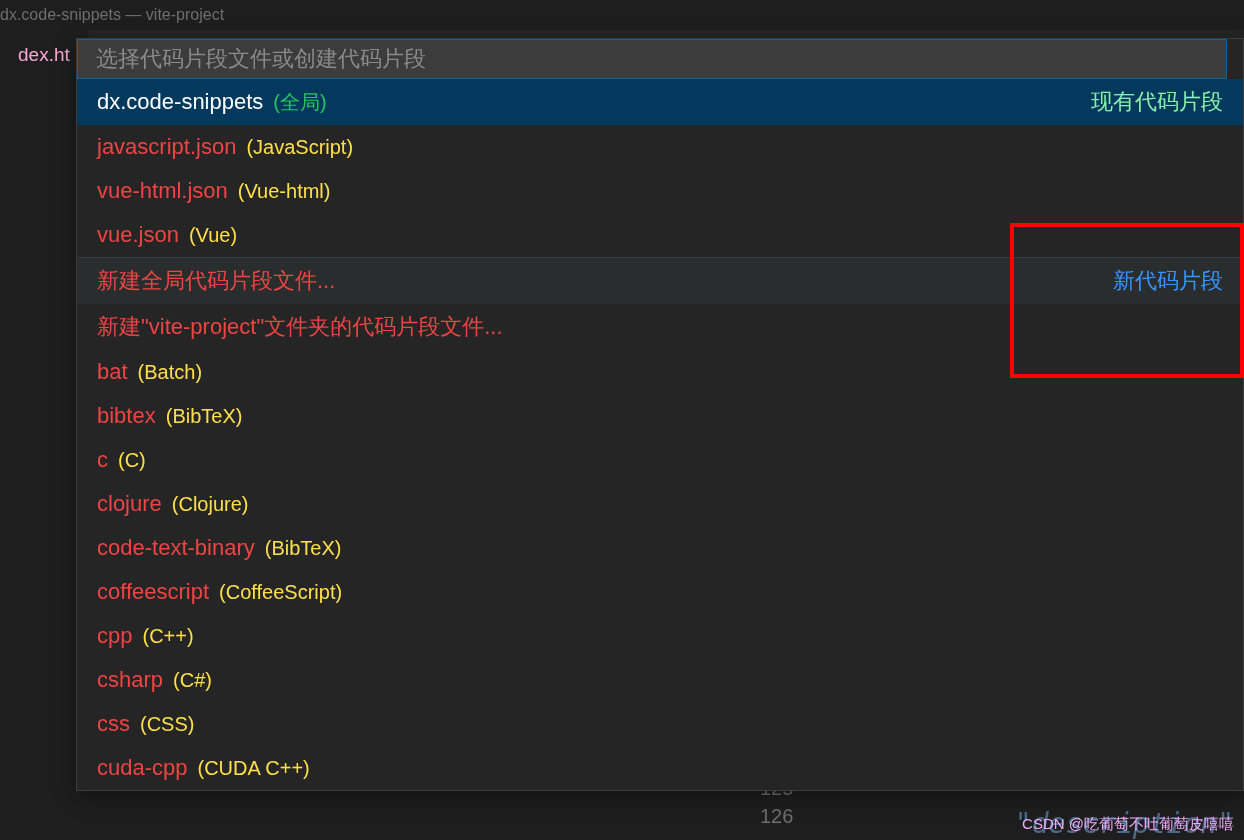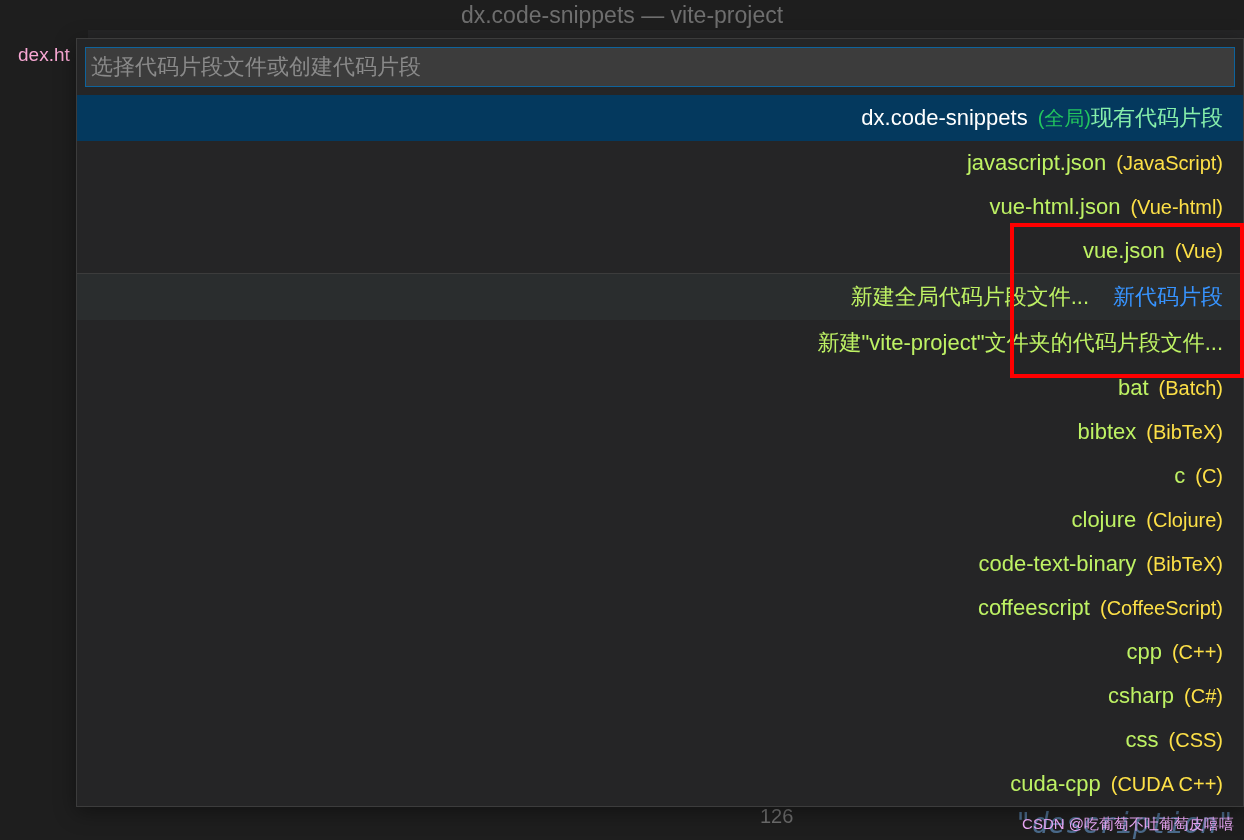--- a/index.html
+++ b/index.html
@@ -14,23 +14,23 @@
       height: 840px;
       overflow: hidden;
       position: relative;
       color: #cccccc;
     }
     .title-bar {
       height: 30px;
       background: #1e1e1e;
       display: flex;
       align-items: center;
-      justify-content: center;
+      justify-content: flex-start;
       color: #6e6e6e;
-      font-size: 23px;
+      font-size: 16px;
       overflow: hidden;
     }
     .tab-area {
       height: 50px;
       background: #252526;
       display: flex;
       align-items: center;
       position: relative;
     }
     .tab {
@@ -47,58 +47,58 @@
       top: 38px;
       left: 76px;
       right: 0;
       z-index: 100;
       background: #252526;
       border: 1px solid #3c3c3c;
       box-shadow: 0 5px 20px rgba(0,0,0,0.4);
     }
     .search-input {
       width: calc(100% - 16px);
-      margin: 8px;
+      margin: 0;
       background: #3c3c3c;
       border: 1px solid #0e639c;
       color: #cccccc;
       font-size: 22px;
-      padding: 6px 5px;
+      padding: 6px 18px;
       outline: none;
       font-family: inherit;
     }
     .search-input::placeholder {
       color: #8a8a8a;
     }
     .list-container {
       max-height: 720px;
       overflow-y: auto;
     }
     .list-item {
       display: flex;
       align-items: center;
-      justify-content: flex-end;
+      justify-content: space-between;
       padding: 8px 20px;
       font-size: 22px;
       cursor: pointer;
       min-height: 44px;
     }
     .list-item.selected {
       background: #04395e;
     }
     .list-item.hovered {
       background: #2a2d2e;
     }
     .item-left {
       display: flex;
       align-items: baseline;
       gap: 10px;
     }
     .item-name {
-      color: #bef264;
+      color: #ef4444;
     }
     .list-item.selected .item-name {
       color: #ffffff;
     }
     .item-detail {
       color: #fde047;
       font-size: 20px;
     }
     .list-item.selected .item-detail {
       color: #22c55e;

